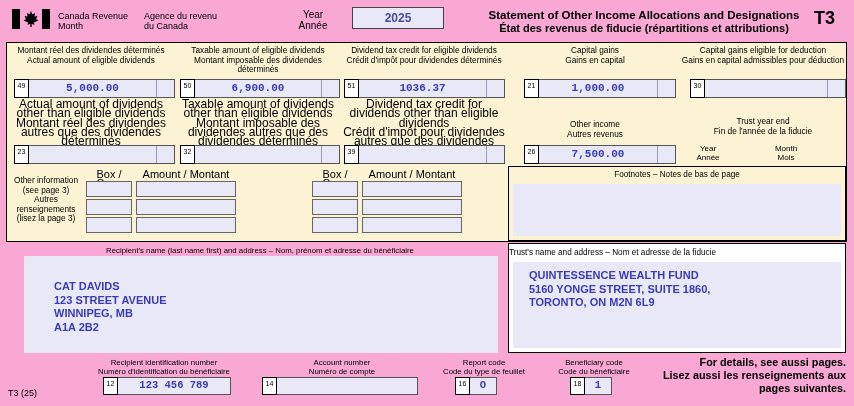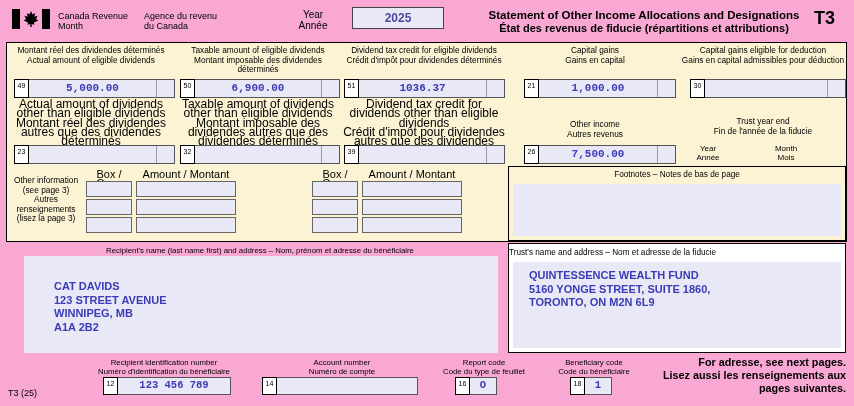--- a/index.html
+++ b/index.html
@@ -302,18 +302,18 @@
     <div>Code du bénéficiaire</div>
   </div>
   <div class="bfield" style="left:570px;top:377px;width:42px">
     <span class="badge">18</span>
     <span class="afield">
       <span class="amt bval">1</span>
     </span>
   </div>
 
   <div class="note">
-    <div>For adresse, see next pages.</div>
+    <div>For details, see aussi pages.</div>
     <div>Lisez aussi les renseignements aux pages suivantes.</div>
   </div>
   <div class="version">T3 (25)</div>
 
 </div>
 
 </body></html>

